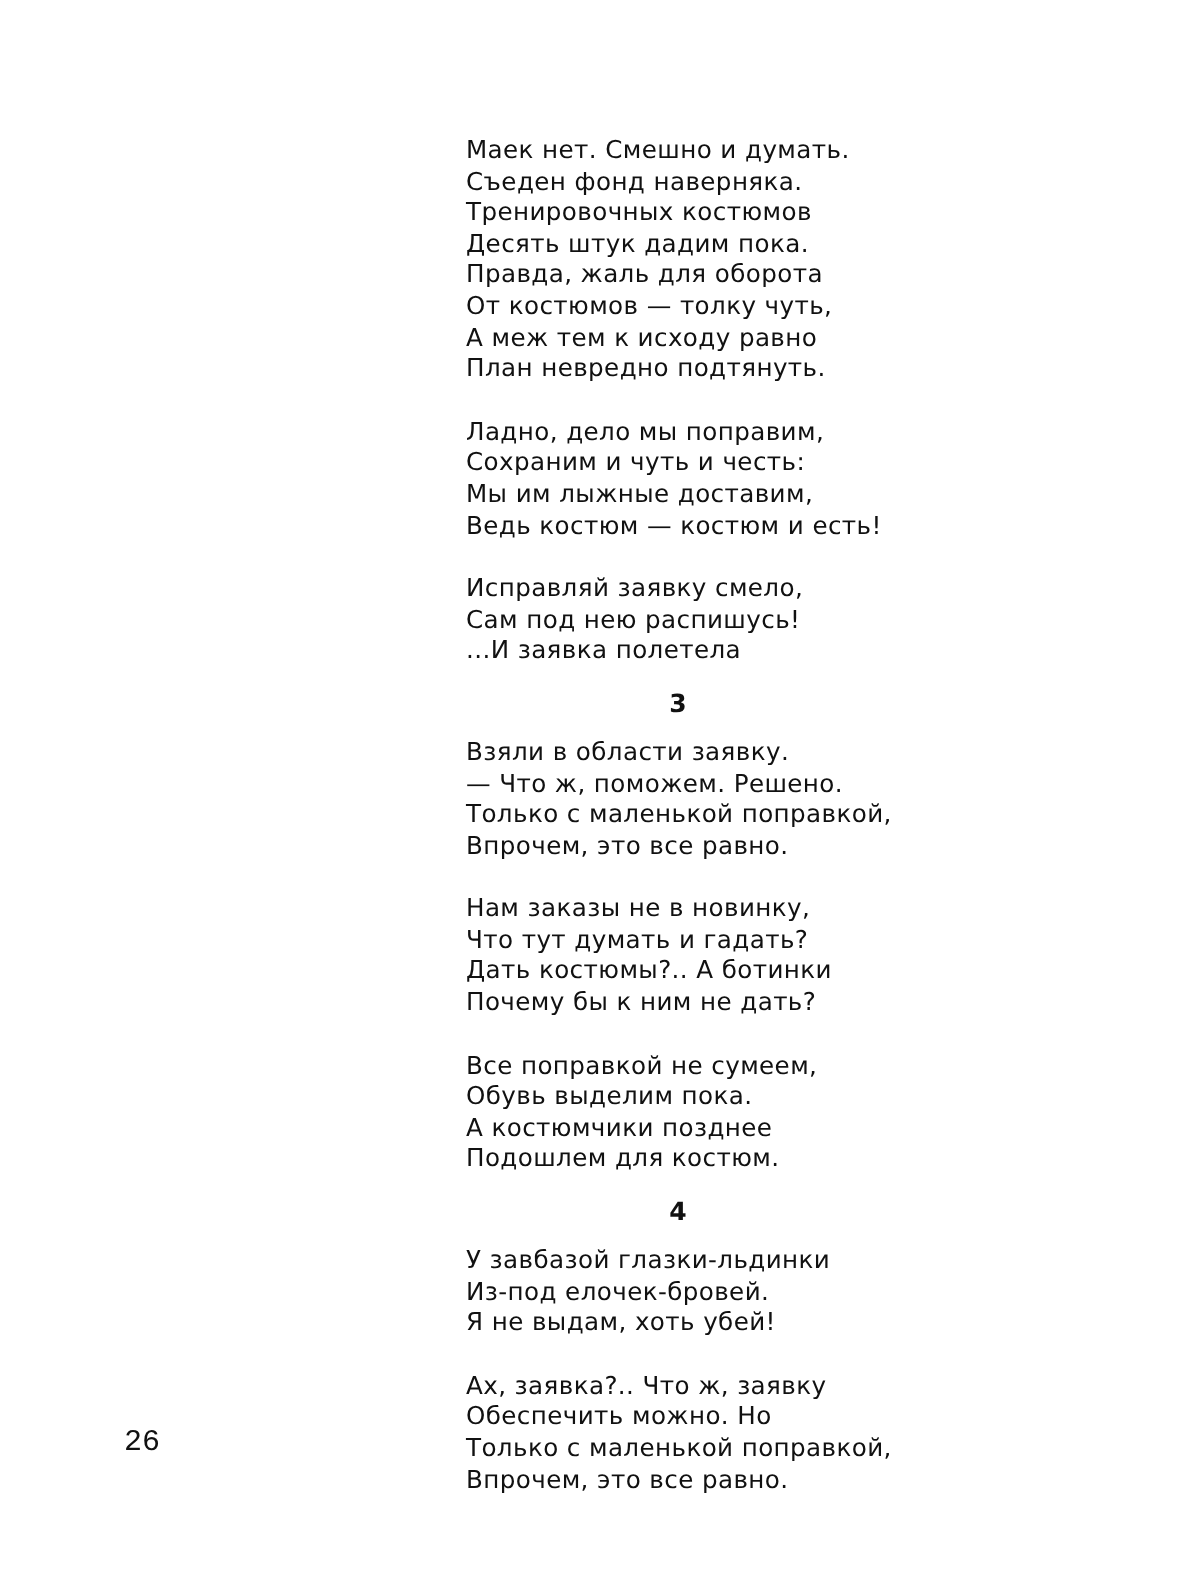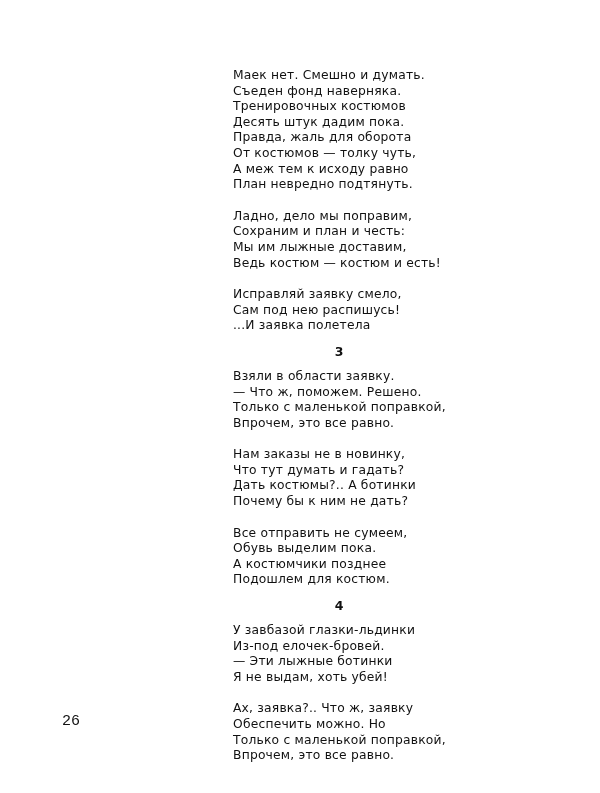--- a/index.html
+++ b/index.html
@@ -38,21 +38,21 @@
     <span class="line">Съеден фонд наверняка.</span>
     <span class="line">Тренировочных костюмов</span>
     <span class="line">Десять штук дадим пока.</span>
     <span class="line">Правда, жаль для оборота</span>
     <span class="line">От костюмов — толку чуть,</span>
     <span class="line">А меж тем к исходу равно</span>
     <span class="line">План невредно подтянуть.</span>
   </div>
   <div class="stanza">
     <span class="line">Ладно, дело мы поправим,</span>
-    <span class="line">Сохраним и план и честь:</span>
+    <span class="line">Сохраним и чуть и честь:</span>
     <span class="line">Мы им лыжные доставим,</span>
     <span class="line">Ведь костюм — костюм и есть!</span>
   </div>
   <div class="stanza">
     <span class="line">Исправляй заявку смело,</span>
     <span class="line">Сам под нею распишусь!</span>
     <span class="line">...И заявка полетела</span>
   </div>
   <span class="section-num">3</span>
   <div class="stanza">
@@ -61,30 +61,29 @@
     <span class="line">Только с маленькой поправкой,</span>
     <span class="line">Впрочем, это все равно.</span>
   </div>
   <div class="stanza">
     <span class="line">Нам заказы не в новинку,</span>
     <span class="line">Что тут думать и гадать?</span>
     <span class="line">Дать костюмы?.. А ботинки</span>
     <span class="line">Почему бы к ним не дать?</span>
   </div>
   <div class="stanza">
-    <span class="line">Все отправить не сумеем,</span>
+    <span class="line">Все поправкой не сумеем,</span>
     <span class="line">Обувь выделим пока.</span>
     <span class="line">А костюмчики позднее</span>
     <span class="line">Подошлем для костюм.</span>
   </div>
   <span class="section-num">4</span>
   <div class="stanza">
     <span class="line">У завбазой глазки-льдинки</span>
     <span class="line">Из-под елочек-бровей.</span>
-    <span class="line">— Эти лыжные ботинки</span>
     <span class="line">Я не выдам, хоть убей!</span>
   </div>
   <div class="stanza">
     <span class="line">Ах, заявка?.. Что ж, заявку</span>
     <span class="line">Обеспечить можно. Но</span>
     <span class="line">Только с маленькой поправкой,</span>
     <span class="line">Впрочем, это все равно.</span>
   </div>
 </div>
 

